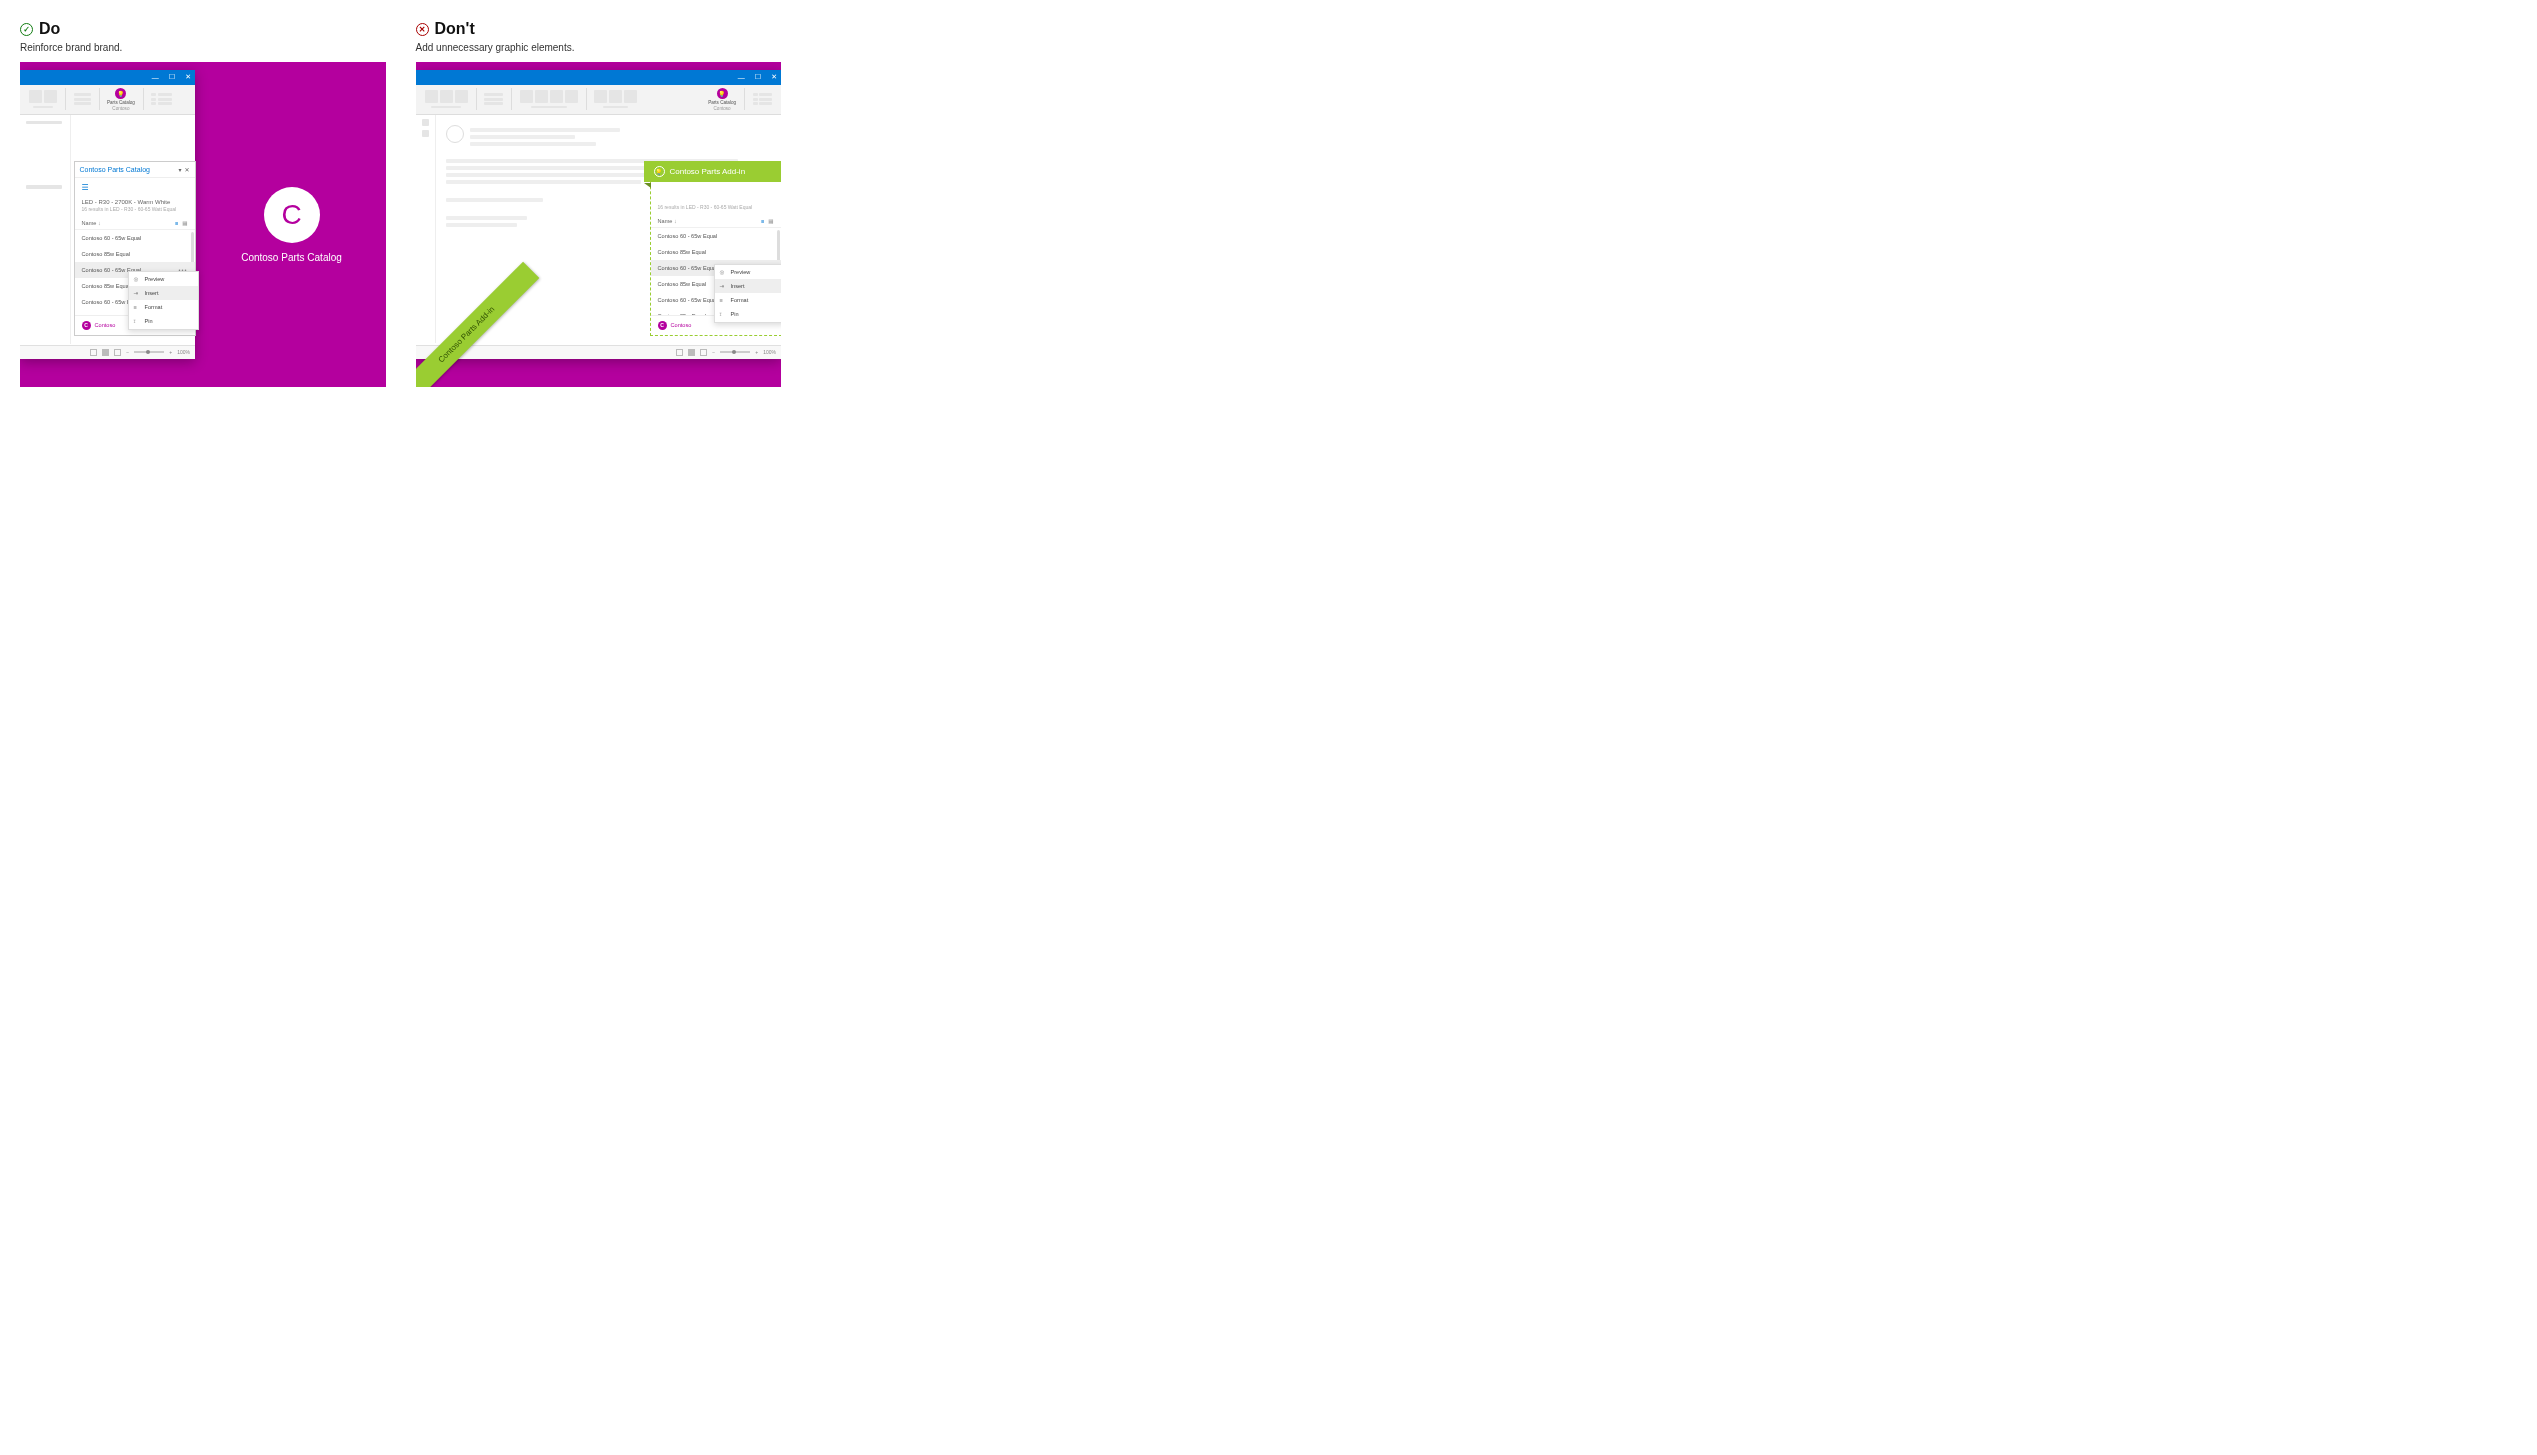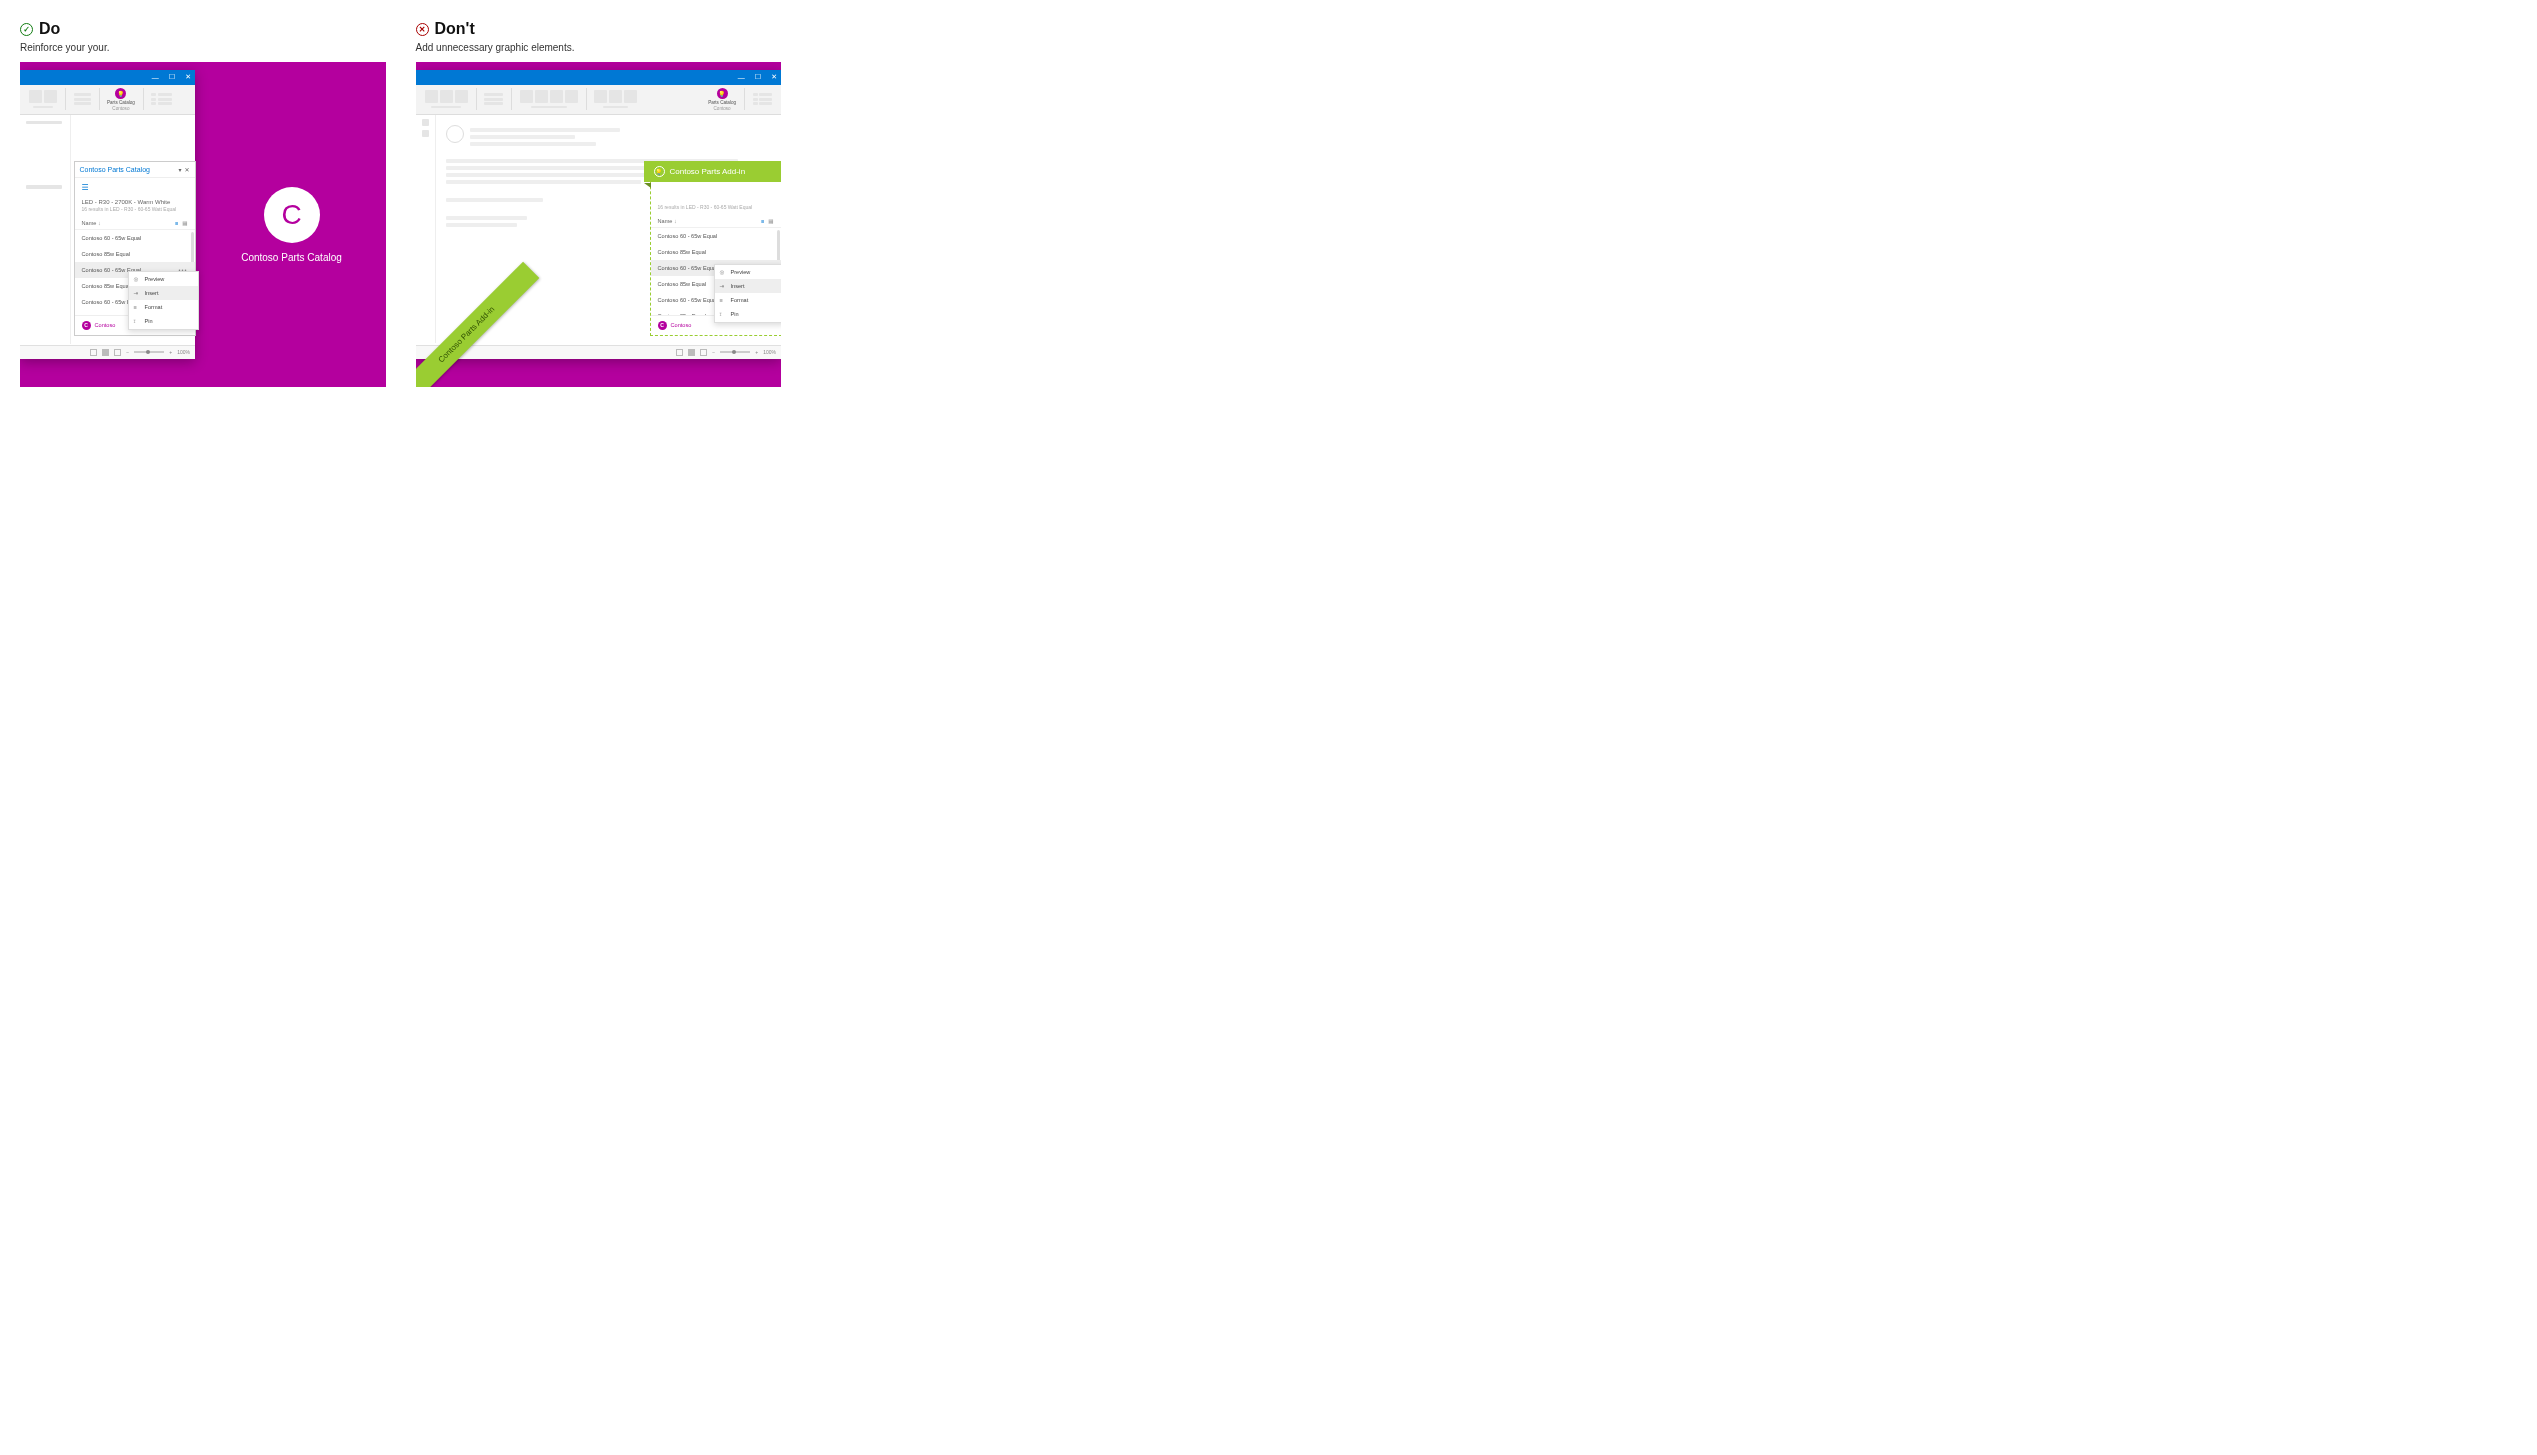--- a/index.html
+++ b/index.html
@@ -96,21 +96,21 @@
 </head>
 <body>
 
 <div class="container">
 
   <div class="col">
     <div class="heading-row">
       <div class="circle-icon circle-do">✓</div>
       <h2>Do</h2>
     </div>
-    <div class="subtitle">Reinforce your your.</div>
+    <div class="subtitle">Reinforce brand brand.</div>
 
     <div class="stage">
 
       <div class="brand-splash">
         <div class="brand-logo-big">
           <span>C</span>
         </div>
         <div class="caption">Contoso Parts Catalog</div>
       </div>
 

